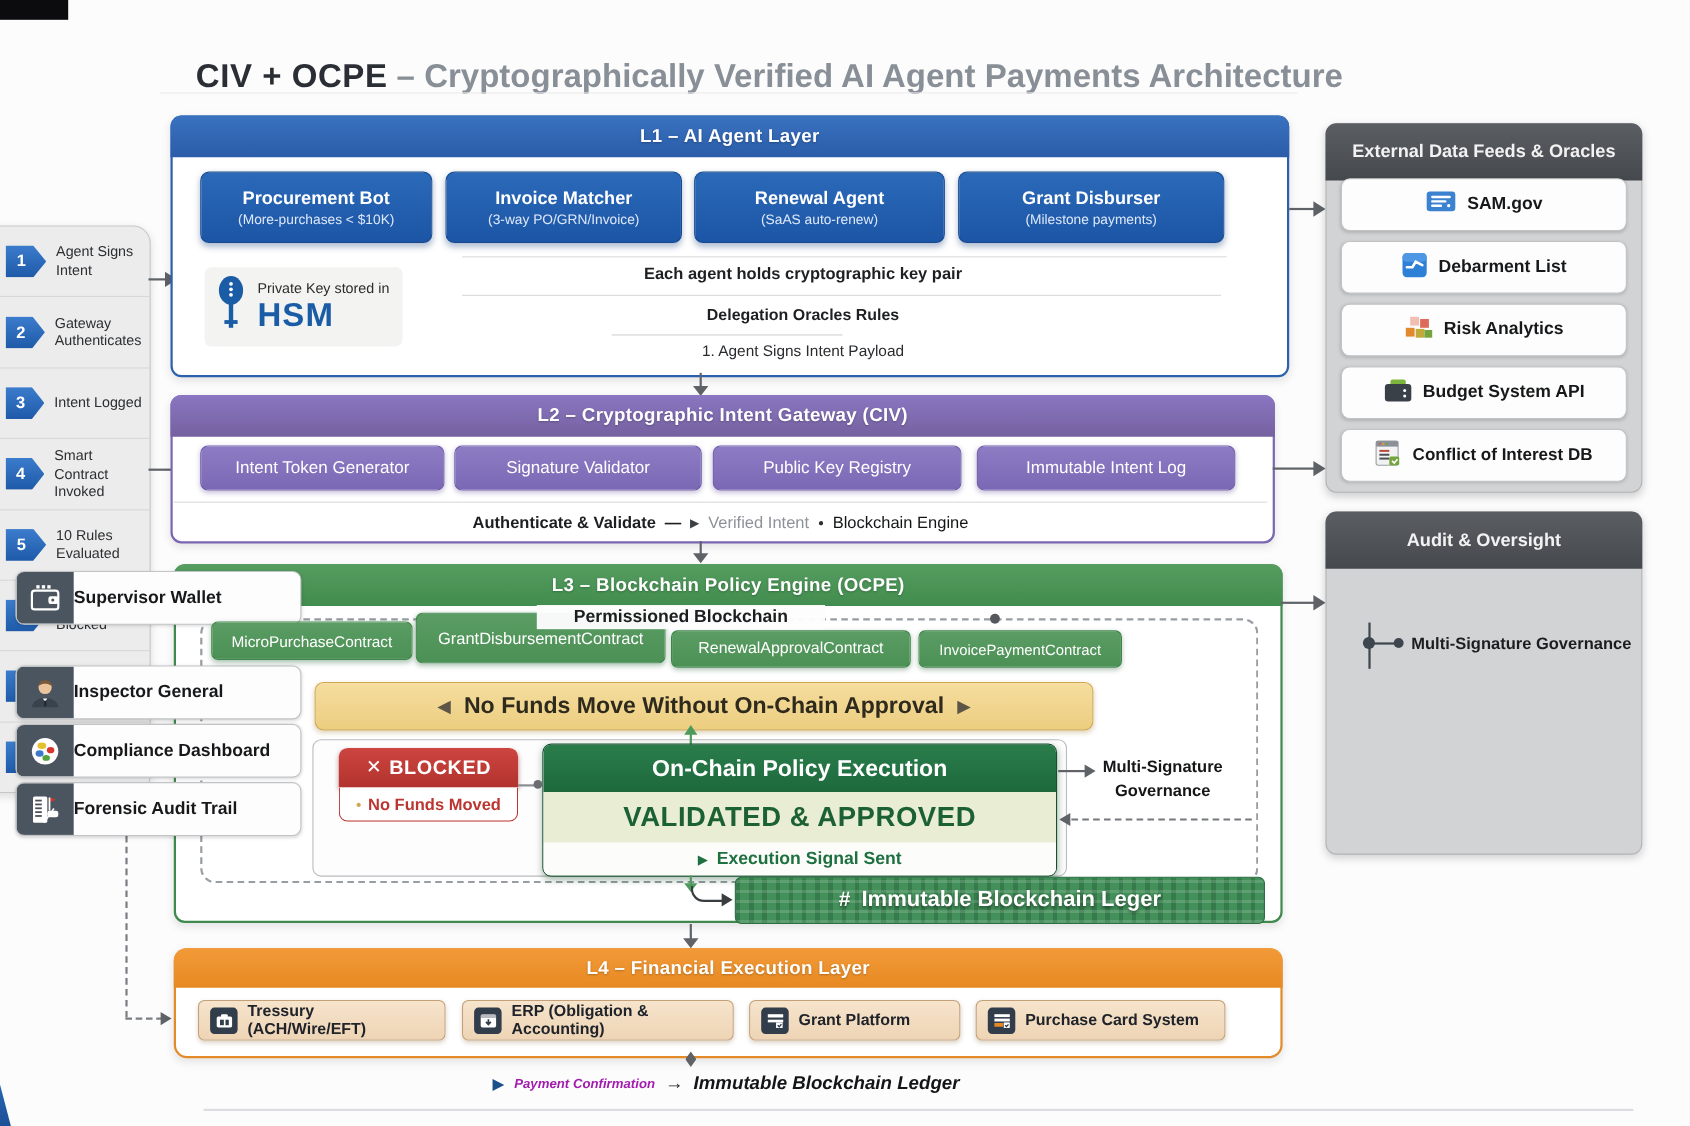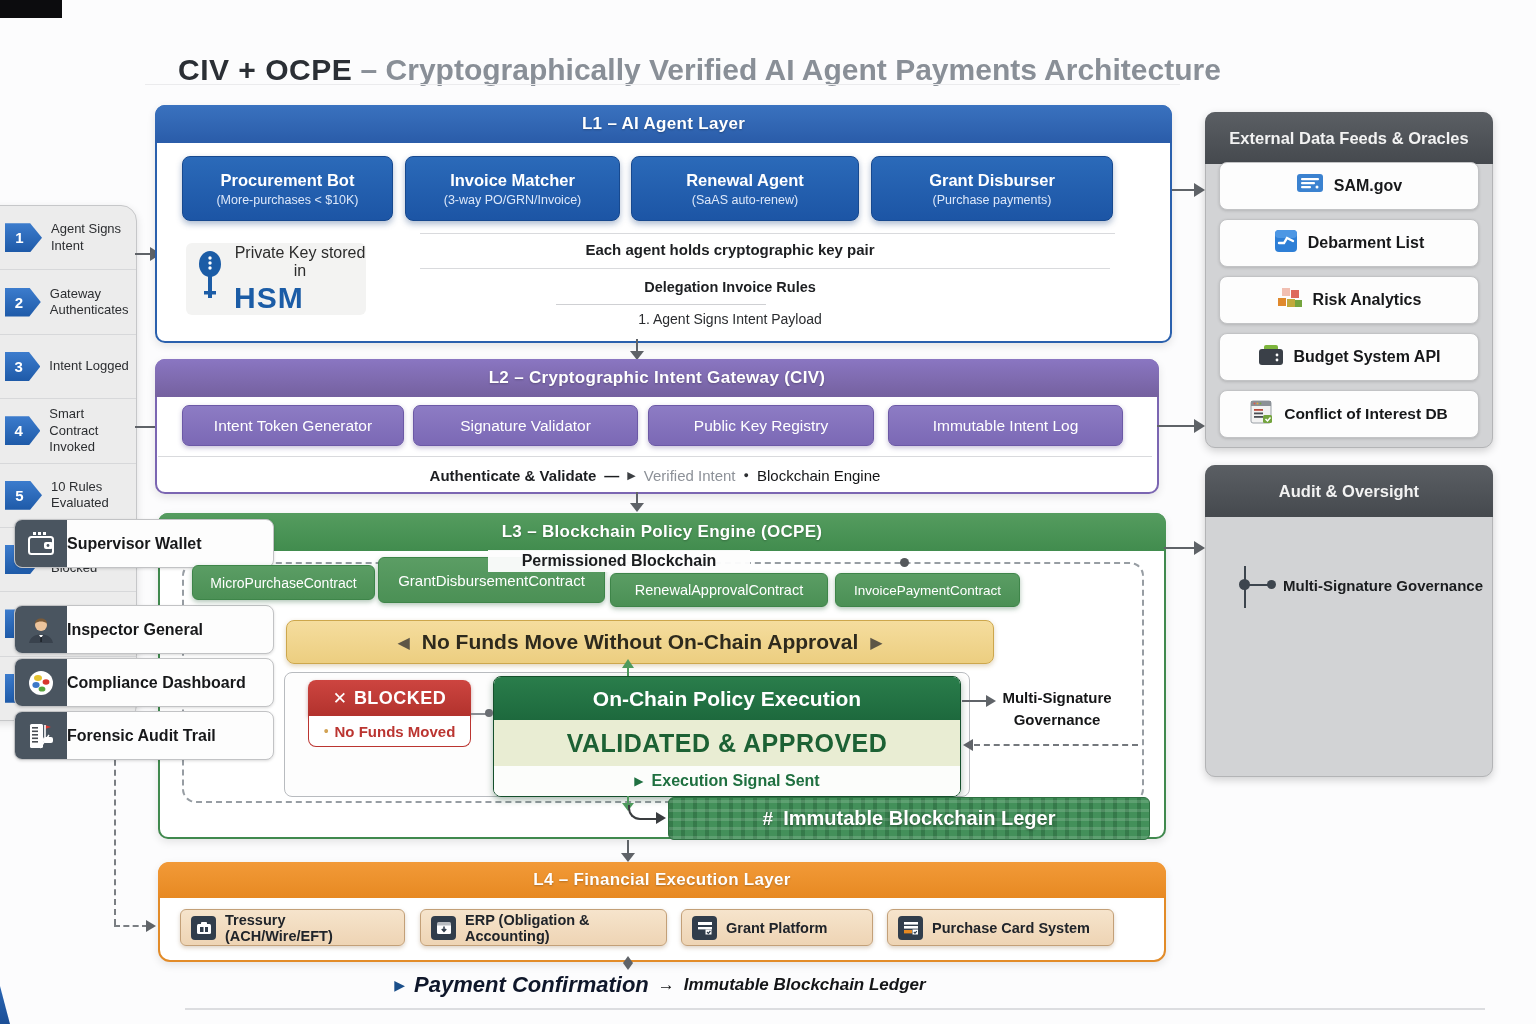--- a/index.html
+++ b/index.html
@@ -120,45 +120,45 @@
   <div class="bluebox" style="left:405px;top:156px;width:213px;height:63px;">
     <span class="t">Invoice Matcher</span>
     <span class="s">(3-way PO/GRN/Invoice)</span>
   </div>
   <div class="bluebox" style="left:631px;top:156px;width:226px;height:63px;">
     <span class="t">Renewal Agent</span>
     <span class="s">(SaAS auto-renew)</span>
   </div>
   <div class="bluebox" style="left:871px;top:156px;width:240px;height:63px;">
     <span class="t">Grant Disburser</span>
-    <span class="s">(Purchase payments)</span>
+    <span class="s">(Milestone payments)</span>
   </div>
 
   <div class="hline" style="left:420px;top:233px;width:695px;"></div>
 
   <div class="abs" style="left:186px;top:243px;width:180px;height:72px;background:#f3f3f2;border-radius:6px;display:flex;align-items:center;gap:10px;padding-left:10px;box-sizing:border-box;">
     <span>
       <svg width="28" height="52" viewBox="0 0 28 52">
         <ellipse cx="14" cy="13" rx="11" ry="13" fill="#1b5ca6"></ellipse>
         <circle cx="14" cy="7" r="1.7" fill="#fff"></circle>
           <circle cx="14" cy="12" r="1.7" fill="#fff"></circle>
           <circle cx="14" cy="17" r="1.7" fill="#fff"></circle>
         <rect x="12" y="25" width="4" height="22" fill="#1b5ca6"></rect>
         <rect x="8" y="40" width="12" height="3.5" fill="#1b5ca6"></rect>
       </svg>
     </span>
     <span>
-      <div style="font-size:16px;color:#2c2c2c;text-align:center;">Private Key stored in</div>
+      <div style="font-size:13px;color:#2c2c2c;text-align:center;">Private Key stored in</div>
       <div style="font-size:30px;font-weight:700;color:#1b5ca6;letter-spacing:1px;margin-top:1px;">HSM</div>
     </span>
   </div>
 
   <div class="abs" style="left:420px;top:241px;width:620px;text-align:center;font-size:15px;font-weight:700;color:#1d1f22;">Each agent holds cryptographic key pair</div>
   <div class="hline" style="left:420px;top:268px;width:690px;"></div>
-  <div class="abs" style="left:420px;top:279px;width:620px;text-align:center;font-size:14.5px;font-weight:700;color:#1d1f22;">Delegation Invoice Rules</div>
+  <div class="abs" style="left:420px;top:279px;width:620px;text-align:center;font-size:14.5px;font-weight:700;color:#1d1f22;">Delegation Oracles Rules</div>
   <div class="hline" style="left:556px;top:304px;width:210px;background:#cfd0d3;"></div>
   <div class="abs" style="left:420px;top:311px;width:620px;text-align:center;font-size:14px;color:#2a2c2f;">1. Agent Signs Intent Payload</div>
 
   <div class="conn" style="left:636px;top:339px;width:2px;height:13px;"></div>
   <div class="tri" style="left:630px;top:351px;border-left:7px solid transparent;border-right:7px solid transparent;border-top:9px solid #5f6368;"></div>
 
   <div class="layer" style="left:155px;top:359px;width:1000px;height:131px;border:2px solid #7b66b2;">
     <div class="layer-hd" style="background:linear-gradient(180deg,#8a76c2,#75619f);">L2 – Cryptographic Intent Gateway (CIV)</div>
   </div>
   <div class="module" style="left:182px;top:405px;width:220px;height:39px;">Intent Token Generator</div>
@@ -290,21 +290,21 @@
           <rect x="9.5" y="8.5" width="5.5" height="5" fill="#fff"></rect>
           <path d="M10.8 11l1.2 1.2 1.8-2" stroke="#313d4b" stroke-width="1.2" fill="none"></path>
         </svg>
     </span>
     <span>Purchase Card System</span>
   </div>
 
   <div class="abs" style="left:623px;top:956px;width:10px;height:14px;background:#5f6368;clip-path:polygon(50% 0,100% 50%,50% 100%,0 50%);"></div>
   <div class="abs flexc" style="left:158px;top:972px;width:1004px;height:26px;gap:9px;">
     <span style="color:#1b4f8a;font-size:14px;">▶</span>
-    <span style="font-size:22px;font-weight:700;font-style:italic;color:#0f172a;">Payment Confirmation</span>
+    <span style="font-size:12px;font-weight:700;font-style:italic;color:#a21caf;">Payment Confirmation</span>
     <span style="font-size:17px;font-weight:700;color:#141517;">→</span>
     <span style="font-size:17px;font-weight:700;font-style:italic;color:#141517;">Immutable Blockchain Ledger</span>
   </div>
   <div class="abs" style="left:185px;top:1008px;width:1300px;height:2px;background:#dcdde0;"></div>
 
   <div class="conn" style="left:1172px;top:189px;width:24px;height:2px;"></div>
   <div class="tri" style="left:1194px;top:183px;border-top:7px solid transparent;border-bottom:7px solid transparent;border-left:11px solid #5f6368;"></div>
   <div class="conn" style="left:1157px;top:425px;width:39px;height:2px;"></div>
   <div class="tri" style="left:1194px;top:419px;border-top:7px solid transparent;border-bottom:7px solid transparent;border-left:11px solid #5f6368;"></div>
   <div class="conn" style="left:1164px;top:547px;width:32px;height:2px;"></div>

